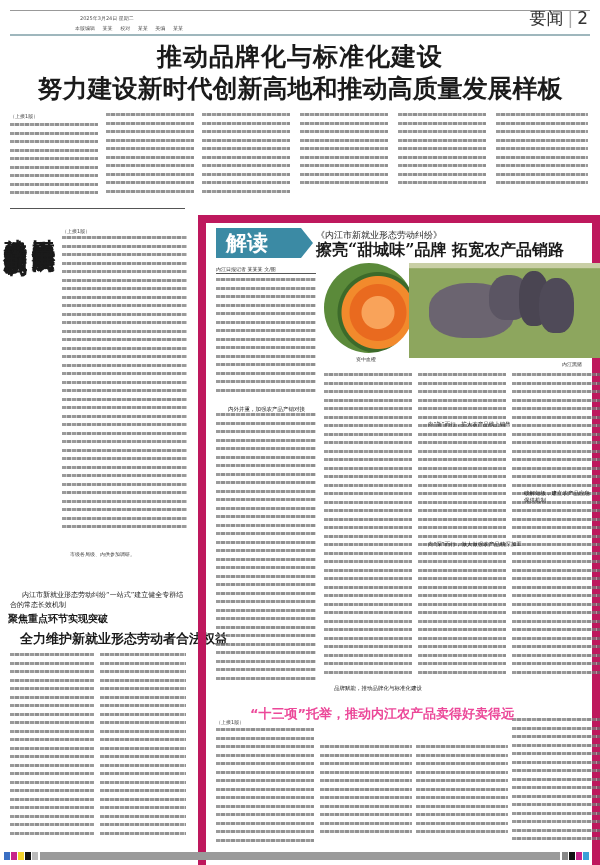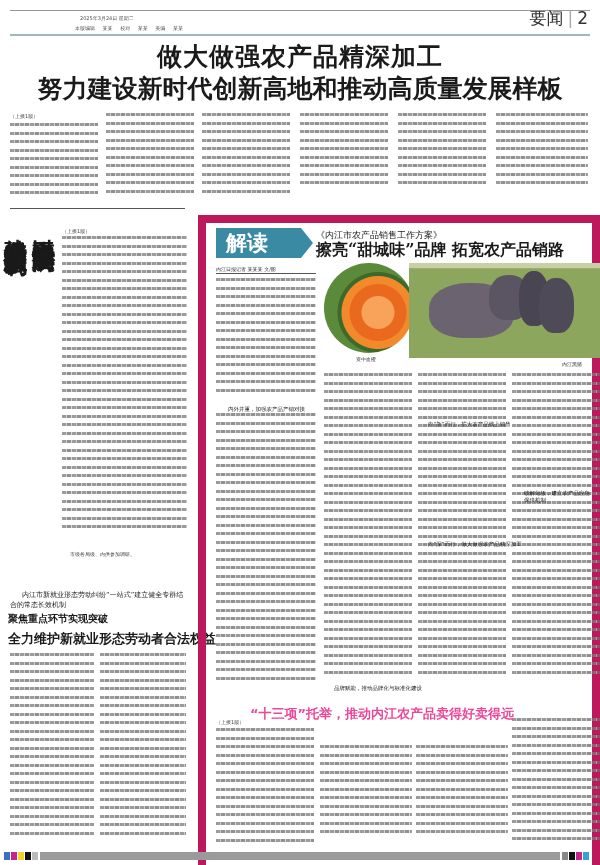--- a/index.html
+++ b/index.html
@@ -43,21 +43,21 @@
 <div class="masthead">
   <div class="topline"></div>
   <div class="mh-date">2025年3月24日 星期二</div>
   <div class="mh-info">本版编辑 某某 校对 某某 美编 某某</div>
   <div class="section-label">
     <span>要闻</span><span class="sep">|</span><span>2</span>
   </div>
   <div class="bottomline"></div>
 </div>
 
-<div class="headline hl1">做大做强农产品精深加工</div>
+<div class="headline hl1">推动品牌化与标准化建设</div>
 <div class="headline hl2">努力建设新时代创新高地和推动高质量发展样板</div>
 
 <div class="col" style="left:10px;top:112px;width:88px;height:90px;">
   <div style="font-size:5px;">（上接1版）</div>
 </div>
 <div class="fake-lines" style="left:10px;top:123px;width:88px;height:80px;">
     <div></div>
     <div></div>
     <div></div>
     <div></div>
@@ -164,21 +164,21 @@
     <div></div>
     <div></div>
     <div></div>
     <div></div>
     <div></div>
   </div>
 <div class="col" style="left:70px;top:550px;width:120px;">市级各局级、内供参加调研。</div>
 
 <div class="sub-hl" style="left:10px;top:590px;width:180px;font-size:7px;font-weight:normal;line-height:10px;text-indent:12px;">内江市新就业形态劳动纠纷“一站式”建立健全专群结合的常态长效机制</div>
 <div class="sub-hl" style="left:8px;top:612px;font-size:10px;font-family:'DejaVu Serif',serif;">聚焦重点环节实现突破</div>
-<div class="sub-hl" style="left:8px;top:630px;font-size:13px;font-family:'DejaVu Serif',serif;white-space:nowrap;">全力维护新就业形态劳动者合法权益</div>
+<div class="sub-hl" style="left:20px;top:630px;font-size:13px;font-family:'DejaVu Serif',serif;white-space:nowrap;">全力维护新就业形态劳动者合法权益</div>
 <div class="fake-lines" style="left:10px;top:653px;width:84px;height:192px;">
     <div></div>
     <div></div>
     <div></div>
     <div></div>
     <div></div>
     <div></div>
     <div></div>
     <div></div>
     <div></div>
@@ -216,21 +216,21 @@
     <div></div>
     <div></div>
     <div></div>
     <div></div>
     <div></div>
     <div></div>
   </div>
 
 <div class="box">
   <div class="jiedu">解读</div>
-  <div class="box-kicker">《内江市农产品销售工作方案》</div>
+  <div class="box-kicker">《内江市新就业形态劳动纠纷》</div>
   <div class="box-title">擦亮“甜城味”品牌 拓宽农产品销路</div>
   <div class="byline">内江日报记者 某某某 文/图</div>
   <div class="fake-lines" style="left:10px;top:55px;width:100px;height:125px;">
       <div></div>
       <div></div>
       <div></div>
       <div></div>
       <div></div>
       <div></div>
       <div></div>

